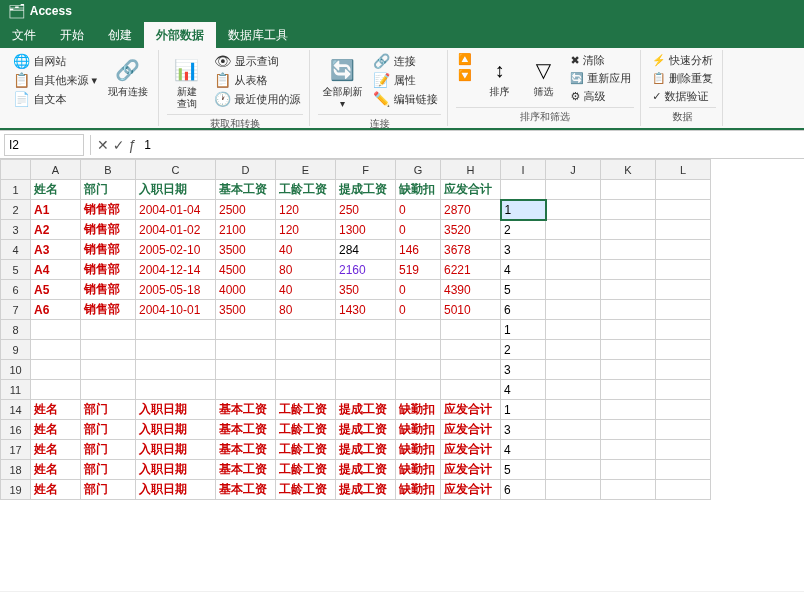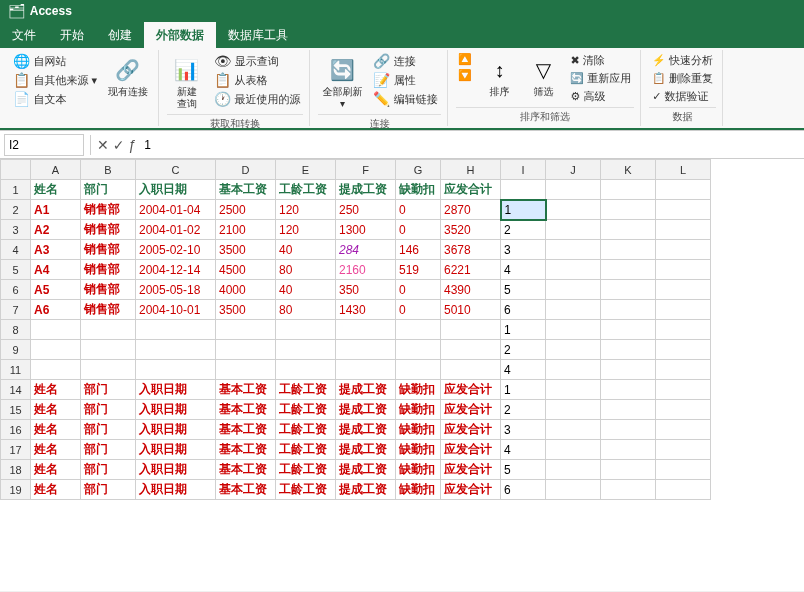--- a/index.html
+++ b/index.html
@@ -443,36 +443,36 @@
           <td></td>
           <td></td>
         </tr>
         <tr>
           <td class="row-num">4</td>
           <td style="color: rgb(204, 0, 0); font-weight: bold;">A3</td>
           <td style="color: rgb(204, 0, 0); font-weight: bold;">销售部</td>
           <td style="color: rgb(204, 0, 0);">2005-02-10</td>
           <td style="color: rgb(204, 0, 0);">3500</td>
           <td style="color: rgb(204, 0, 0);">40</td>
-          <td style="color: #a21caf; font-style: italic;">284</td>
+          <td style="color: #000000;">284</td>
           <td style="color: rgb(204, 0, 0);">146</td>
           <td style="color: rgb(204, 0, 0);">3678</td>
           <td style="color: rgb(0, 0, 0);">3</td>
           <td></td>
           <td></td>
           <td></td>
         </tr>
         <tr>
           <td class="row-num">5</td>
           <td style="color: rgb(204, 0, 0); font-weight: bold;">A4</td>
           <td style="color: rgb(204, 0, 0); font-weight: bold;">销售部</td>
           <td style="color: rgb(204, 0, 0);">2004-12-14</td>
           <td style="color: rgb(204, 0, 0);">4500</td>
           <td style="color: rgb(204, 0, 0);">80</td>
-          <td style="color: #ec4899;">2160</td>
+          <td style="color: #6d28d9;">2160</td>
           <td style="color: rgb(204, 0, 0);">519</td>
           <td style="color: rgb(204, 0, 0);">6221</td>
           <td style="color: rgb(0, 0, 0);">4</td>
           <td></td>
           <td></td>
           <td></td>
         </tr>
         <tr>
           <td class="row-num">6</td>
           <td style="color: rgb(204, 0, 0); font-weight: bold;">A5</td>
@@ -527,20 +527,35 @@
           <td></td>
           <td></td>
           <td></td>
           <td></td>
           <td>2</td>
           <td></td>
           <td></td>
           <td></td>
         </tr>
         <tr>
+          <td class="row-num">10</td>
+          <td></td>
+          <td></td>
+          <td></td>
+          <td></td>
+          <td></td>
+          <td></td>
+          <td></td>
+          <td></td>
+          <td>3</td>
+          <td></td>
+          <td></td>
+          <td></td>
+        </tr>
+        <tr>
           <td class="row-num">11</td>
           <td></td>
           <td></td>
           <td></td>
           <td></td>
           <td></td>
           <td></td>
           <td></td>
           <td></td>
           <td>4</td>
@@ -557,35 +572,20 @@
           <td style="color: rgb(204, 0, 0); font-weight: bold;">工龄工资</td>
           <td style="color: rgb(204, 0, 0); font-weight: bold;">提成工资</td>
           <td style="color: rgb(204, 0, 0); font-weight: bold;">缺勤扣</td>
           <td style="color: rgb(204, 0, 0); font-weight: bold;">应发合计</td>
           <td>1</td>
           <td></td>
           <td></td>
           <td></td>
         </tr>
         <tr>
-          <td class="row-num">15</td>
-          <td style="color: rgb(204, 0, 0); font-weight: bold;">姓名</td>
-          <td style="color: rgb(204, 0, 0); font-weight: bold;">部门</td>
-          <td style="color: rgb(204, 0, 0); font-weight: bold;">入职日期</td>
-          <td style="color: rgb(204, 0, 0); font-weight: bold;">基本工资</td>
-          <td style="color: rgb(204, 0, 0); font-weight: bold;">工龄工资</td>
-          <td style="color: rgb(204, 0, 0); font-weight: bold;">提成工资</td>
-          <td style="color: rgb(204, 0, 0); font-weight: bold;">缺勤扣</td>
-          <td style="color: rgb(204, 0, 0); font-weight: bold;">应发合计</td>
-          <td>2</td>
-          <td></td>
-          <td></td>
-          <td></td>
-        </tr>
-        <tr>
           <td class="row-num">16</td>
           <td style="color: rgb(204, 0, 0); font-weight: bold;">姓名</td>
           <td style="color: rgb(204, 0, 0); font-weight: bold;">部门</td>
           <td style="color: rgb(204, 0, 0); font-weight: bold;">入职日期</td>
           <td style="color: rgb(204, 0, 0); font-weight: bold;">基本工资</td>
           <td style="color: rgb(204, 0, 0); font-weight: bold;">工龄工资</td>
           <td style="color: rgb(204, 0, 0); font-weight: bold;">提成工资</td>
           <td style="color: rgb(204, 0, 0); font-weight: bold;">缺勤扣</td>
           <td style="color: rgb(204, 0, 0); font-weight: bold;">应发合计</td>
           <td>3</td>

